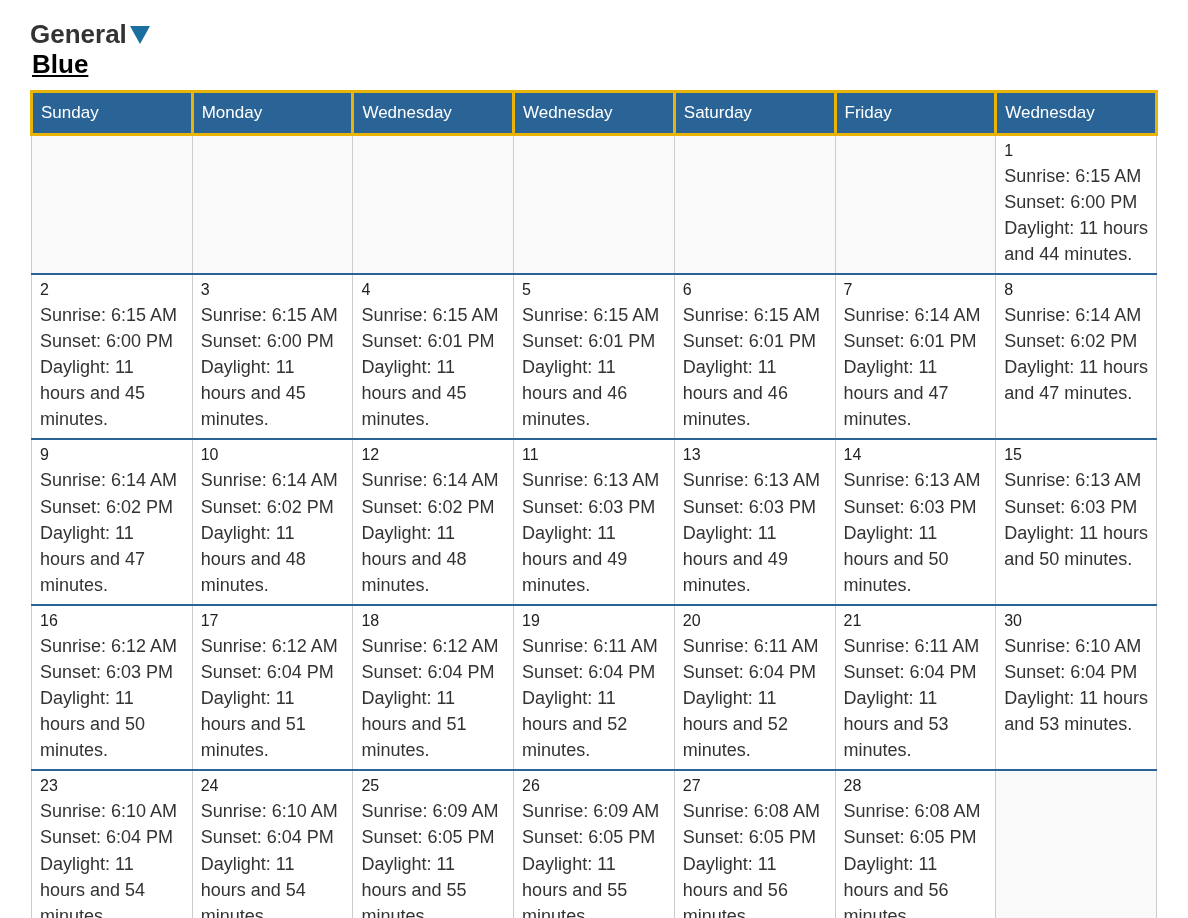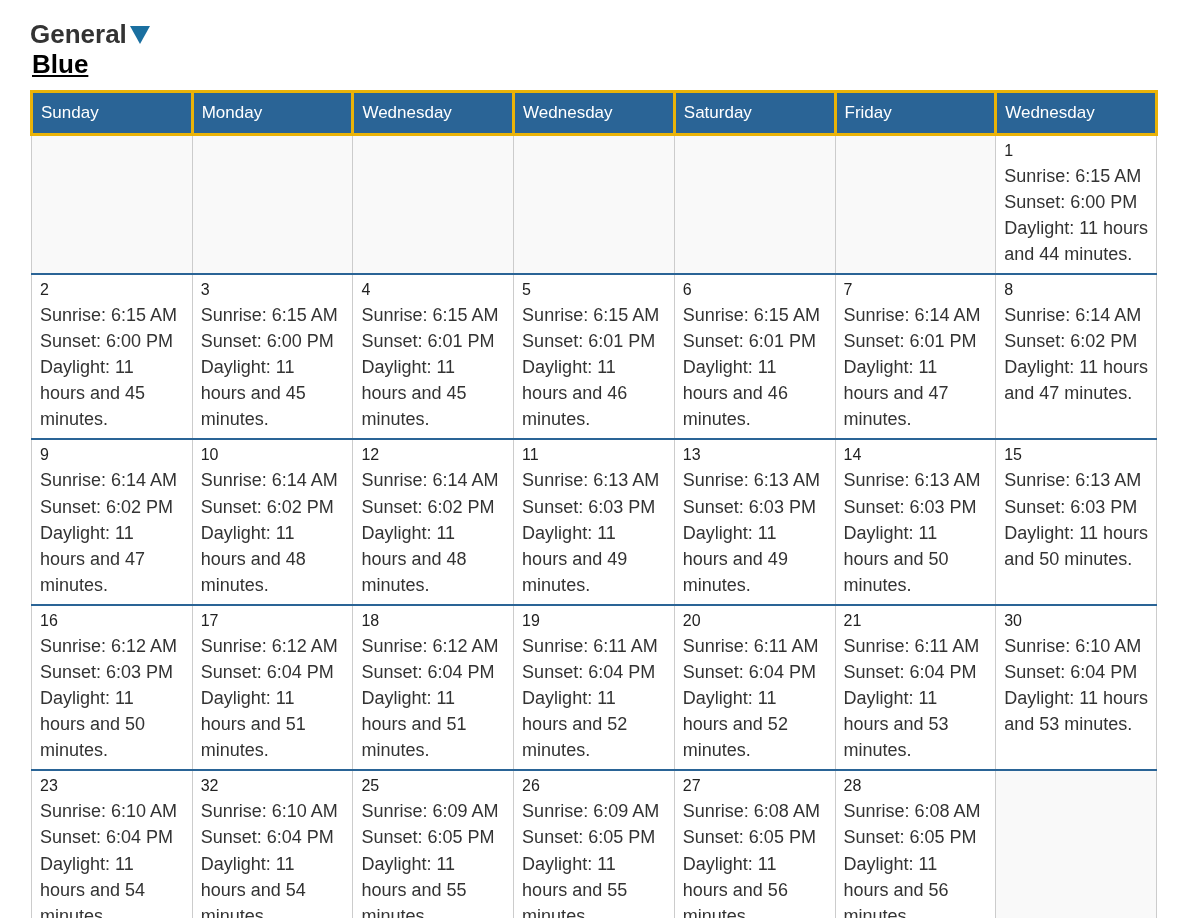--- a/index.html
+++ b/index.html
@@ -256,21 +256,21 @@
         </td>
       </tr>
       <tr>
         <td>
           <span class="day-number">23</span>
           <div class="day-info" style="white-space: pre-line;">Sunrise: 6:10 AM
 Sunset: 6:04 PM
 Daylight: 11 hours and 54 minutes.</div>
         </td>
         <td>
-          <span class="day-number">32</span>
+          <span class="day-number">24</span>
           <div class="day-info" style="white-space: pre-line;">Sunrise: 6:10 AM
 Sunset: 6:04 PM
 Daylight: 11 hours and 54 minutes.</div>
         </td>
         <td>
           <span class="day-number">25</span>
           <div class="day-info" style="white-space: pre-line;">Sunrise: 6:09 AM
 Sunset: 6:05 PM
 Daylight: 11 hours and 55 minutes.</div>
         </td>

